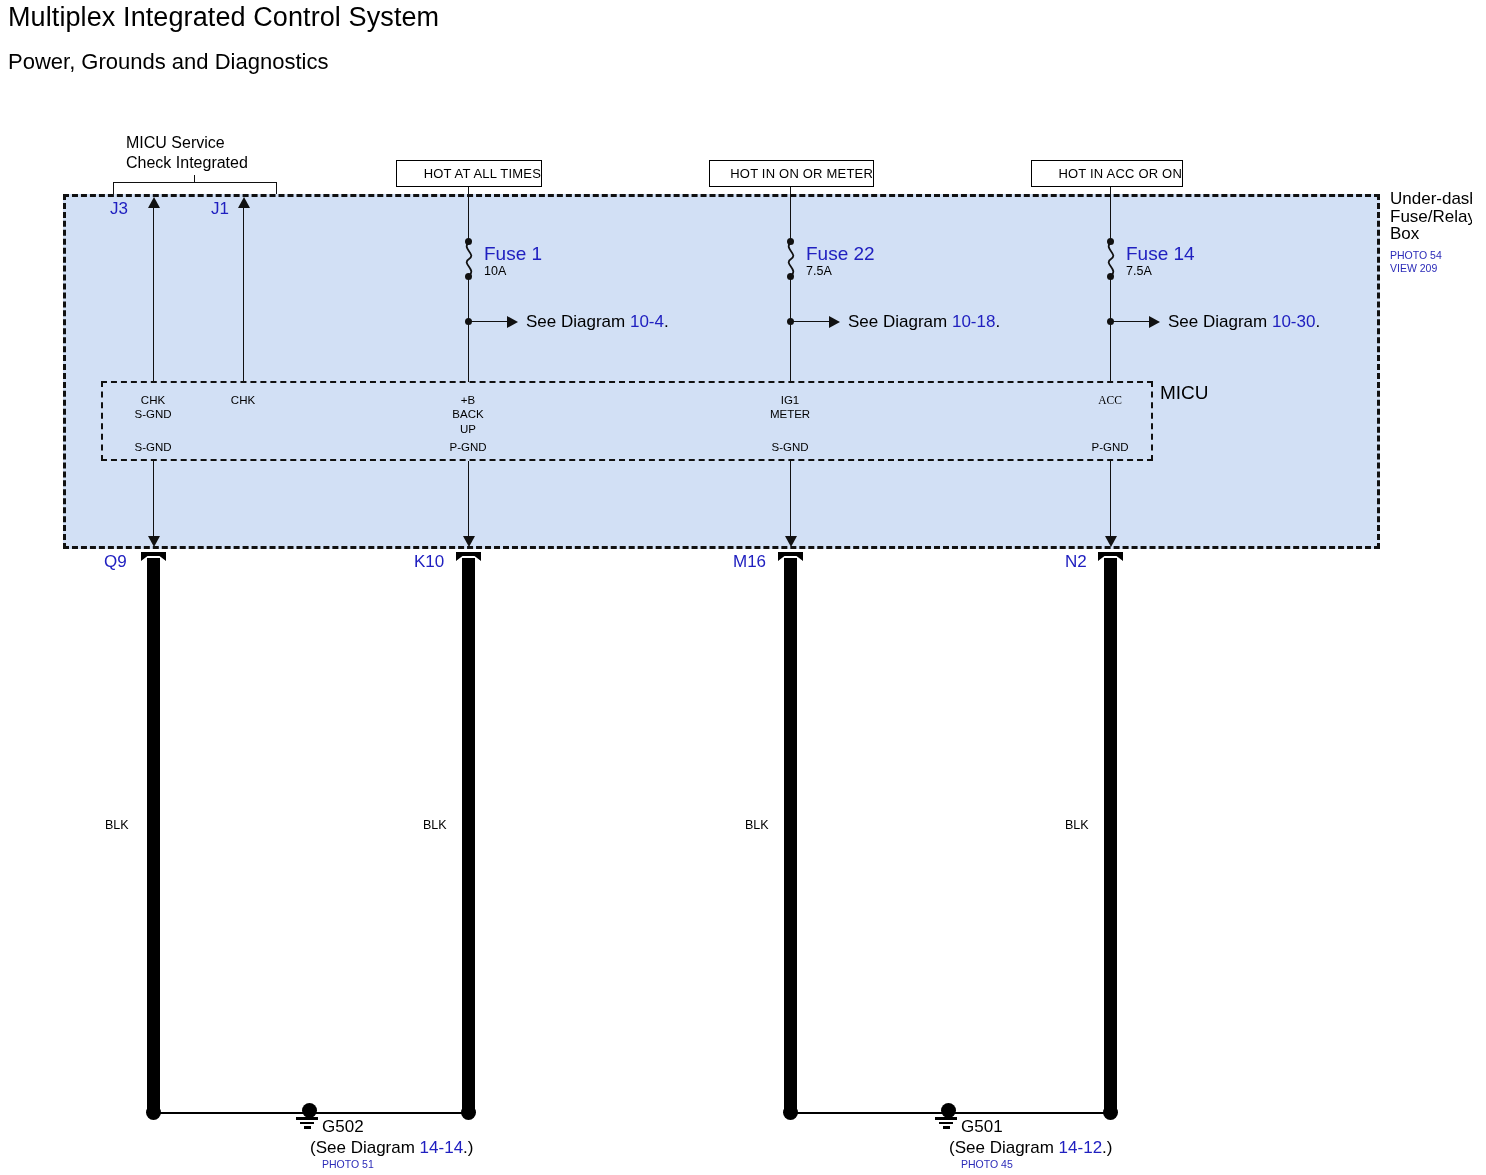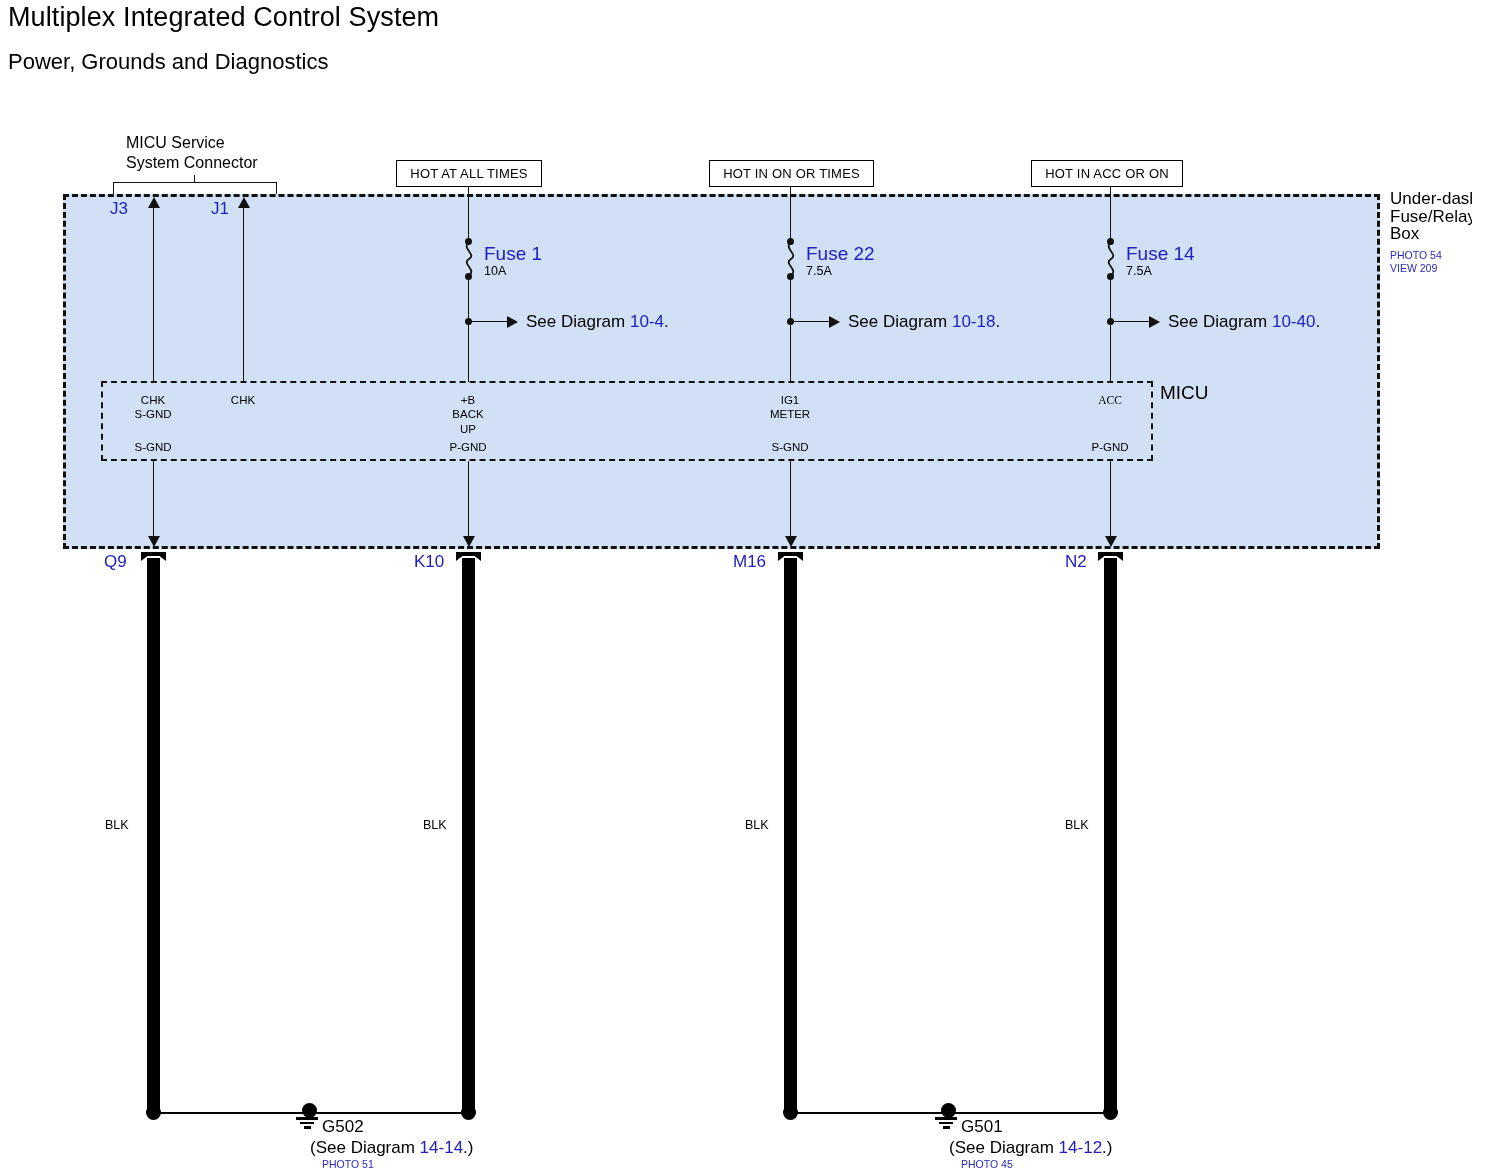--- a/index.html
+++ b/index.html
@@ -19,21 +19,21 @@
     background:#d2e0f5;
     border:3px dashed #111;
     box-sizing:border-box;
   }
   #fuseboxlabel{left:1390px;top:190px;font-size:17px;line-height:1.03;}
   #fuseboxphoto{left:1390px;top:249px;font-size:10.5px;line-height:1.25;color:#2b2bb8;}
 
   
   .hotbox{
     position:absolute;border:1.6px solid #000;background:#fff;
-    font-size:13px;display:flex;align-items:center;justify-content:center;
+    font-size:13px;display:flex;align-items:center;justify-content:flex-end;
     height:27px;box-sizing:border-box;letter-spacing:.2px;
   }
 
   
   .vline{position:absolute;width:0;border-left:1.8px solid #111;}
   .hline{position:absolute;height:0;border-top:1.8px solid #111;}
   .dot{position:absolute;width:7px;height:7px;border-radius:50%;background:#111;}
 
   
   .ar-dn{position:absolute;width:0;height:0;border-left:6px solid transparent;border-right:6px solid transparent;border-top:11px solid #111;}
@@ -87,40 +87,40 @@
   <div class="t" id="subtitle">Power, Grounds and Diagnostics</div>
 
   <div id="fusebox"></div>
   <div class="t" id="fuseboxlabel">Under-dash
 Fuse/Relay
 Box</div>
   <div class="t" id="fuseboxphoto">PHOTO 54
 VIEW 209</div>
 
   <div class="t" id="sccap">MICU Service
-System Connector</div>
+Check Integrated</div>
 
   <div class="hline" style="left:113px;top:182px;width:163px;"></div>
   <div class="vline" style="left:113px;top:182px;height:12px;"></div>
   <div class="vline" style="left:276px;top:182px;height:12px;"></div>
   <div class="vline" style="left:194px;top:175px;height:8px;"></div>
 
   <div class="vline" style="left:153px;top:207px;height:175px;"></div>
   <div class="ar-up" style="left:148px;top:197px;"></div>
   <div class="t cpin" style="left:110px;top:199px;">J3</div>
 
   <div class="vline" style="left:243px;top:207px;height:175px;"></div>
   <div class="ar-up" style="left:238px;top:197px;"></div>
   <div class="t cpin" style="left:211px;top:199px;">J1</div>
 
   <div class="hotbox" style="left:396px;top:160px;width:146px;">
     <span>HOT AT ALL TIMES</span>
   </div>
   <div class="hotbox" style="left:709px;top:160px;width:165px;">
-    <span>HOT IN ON OR TIMES</span>
+    <span>HOT IN ON OR METER</span>
   </div>
   <div class="hotbox" style="left:1031px;top:160px;width:152px;">
     <span>HOT IN ACC OR ON</span>
   </div>
 
   <div class="vline" style="left:468px;top:187px;height:55px;"></div>
   <div class="dot" style="left:465px;top:238px;"></div>
   <svg class="fusewrap" style="left:459px;top:241px;" width="20" height="36">
     <path d="M10 1 C 2 8, 18 13, 10 18 C 2 23, 18 28, 10 35" fill="none" stroke="#111" stroke-width="1.8"></path>
   </svg>
@@ -153,21 +153,21 @@
   <svg class="fusewrap" style="left:1101px;top:241px;" width="20" height="36">
     <path d="M10 1 C 2 8, 18 13, 10 18 C 2 23, 18 28, 10 35" fill="none" stroke="#111" stroke-width="1.8"></path>
   </svg>
   <div class="dot" style="left:1107px;top:273px;"></div>
   <div class="t fuselabel blue" style="left:1126px;top:243px;">Fuse 14</div>
   <div class="t fuseamp" style="left:1126px;top:264px;">7.5A</div>
   <div class="vline" style="left:1110px;top:277px;height:105px;"></div>
   <div class="dot" style="left:1107px;top:318px;"></div>
   <div class="hline" style="left:1110px;top:321px;width:43px;"></div>
   <div class="ar-rt" style="left:1149px;top:316px;"></div>
-  <div class="t seelbl" style="left:1168px;top:312px;"><span>See Diagram </span><span class="blue">10-40</span><span>.</span></div>
+  <div class="t seelbl" style="left:1168px;top:312px;"><span>See Diagram </span><span class="blue">10-30</span><span>.</span></div>
 
   <div id="micu"></div>
   <div class="t" id="micu-label">MICU</div>
 
   <div class="t pin" style="left:113px;top:393px;width:80px;">CHK
 S-GND</div>
   <div class="t pin" style="left:203px;top:393px;width:80px;">CHK</div>
   <div class="t pin" style="left:428px;top:393px;width:80px;">+B
 BACK
 UP</div>

